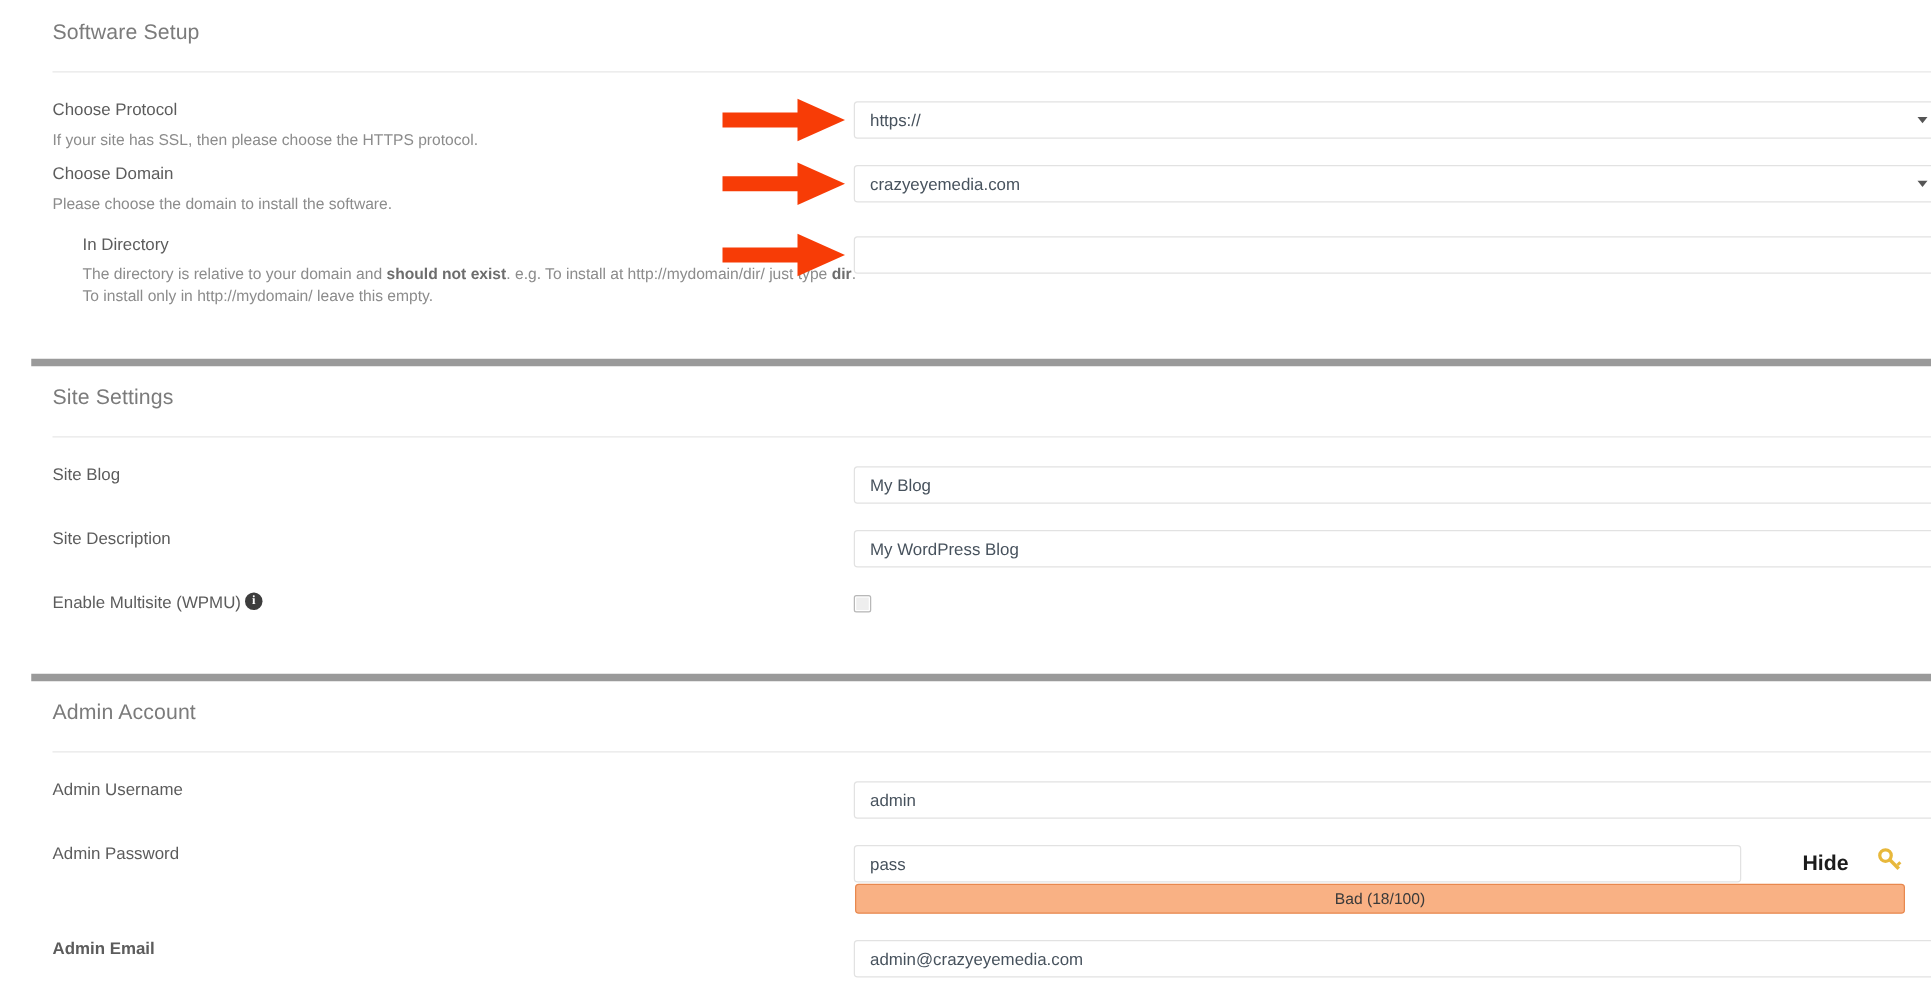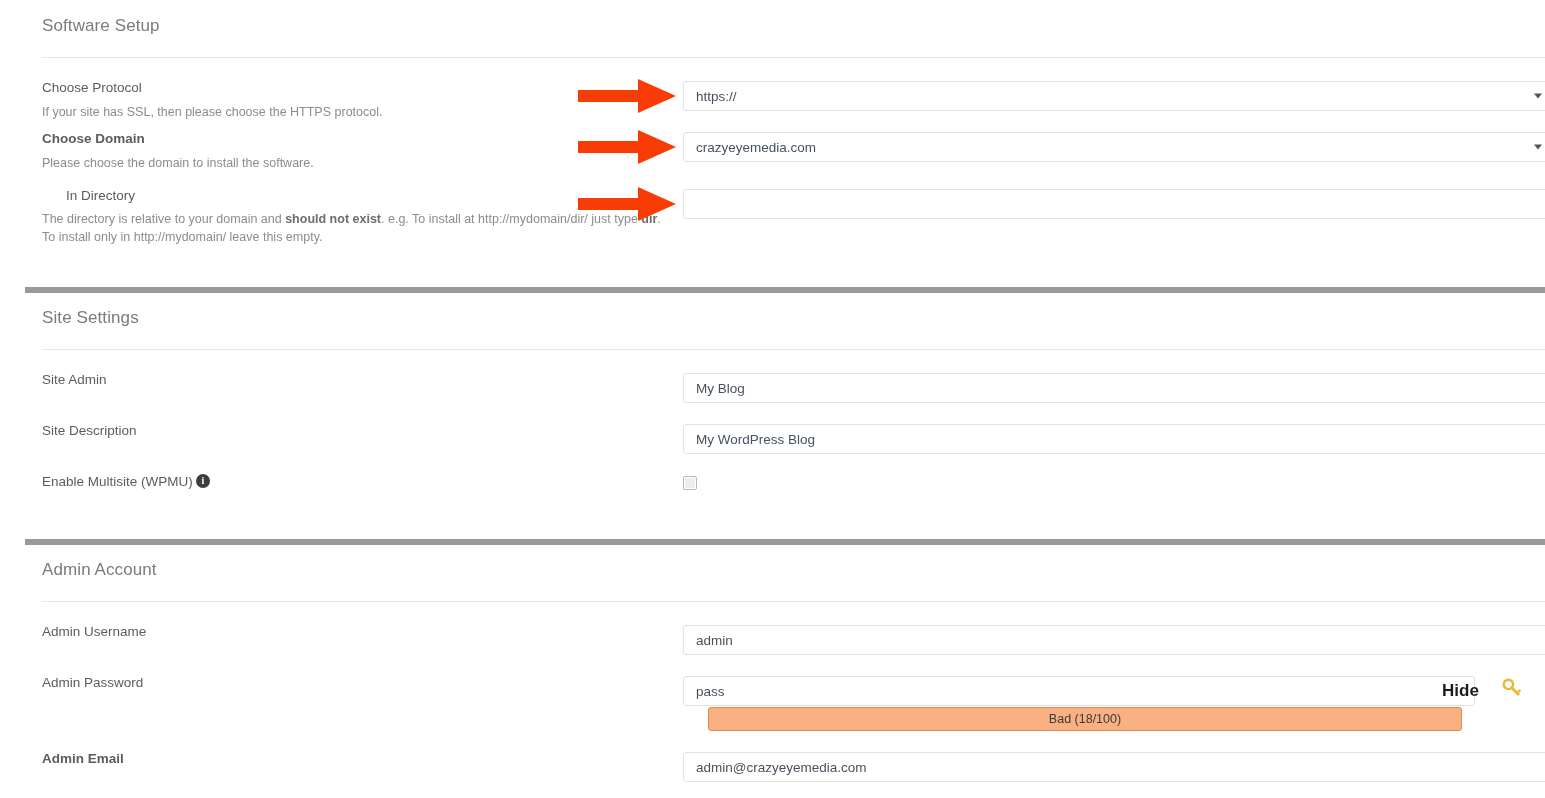--- a/index.html
+++ b/index.html
@@ -168,81 +168,81 @@
   <div class="arrow" style="left:578px; top:79px;">
     <div class="shaft"></div>
     <div class="head"></div>
   </div>
 
   <div class="fld wide sel" style="top:81px;">
     <span>https://</span>
     <span class="caret"></span>
   </div>
 
-  <div class="field-label" style="top:131px;font-weight:bold;">Choose Domain</div>
+  <div class="field-label" style="top:131px;">Choose Domain</div>
   <div class="field-desc" style="top:154px;">Please choose the domain to install the software.</div>
 
   <div class="arrow" style="left:578px; top:130px;">
     <div class="shaft"></div>
     <div class="head"></div>
   </div>
 
   <div class="fld wide sel" style="top:132px;">
     <span>crazyeyemedia.com</span>
     <span class="caret"></span>
   </div>
 
   <div class="field-label" style="top:188px;margin-left:24px;">In Directory</div>
-  <div class="field-desc" style="top:210px; width:620px;">
+  <div class="field-desc" style="top:210px; width:620px;margin-left:24px;">
     <span>The directory is relative to your domain and </span><b>should not exist</b><span>. e.g. To install at http://mydomain/dir/ just type </span><b>dir</b><span>. To install only in http://mydomain/ leave this empty.</span>
   </div>
 
   <div class="arrow" style="left:578px; top:187px;">
     <div class="shaft"></div>
     <div class="head"></div>
   </div>
 
   <input class="fld wide" style="top: 189px;" type="text" value="">
 
   <div class="divider-bar" style="top:287px;"></div>
 
   <div class="section-title" style="top:308px;">Site Settings</div>
   <div class="hr-thin" style="top:349px;"></div>
 
-  <div class="field-label" style="top:372px;">Site Admin</div>
+  <div class="field-label" style="top:372px;">Site Blog</div>
   <input class="fld wide" style="top: 373px;" type="text" value="My Blog">
 
   <div class="field-label" style="top:423px;">Site Description</div>
   <input class="fld wide" style="top: 424px;" type="text" value="My WordPress Blog">
 
   <div class="field-label" style="top:474px;">Enable Multisite (WPMU)</div>
   <div class="info-icon" style="left:196px; top:474px;">i</div>
   <div class="chk" style="left:683px; top:476px;"></div>
 
   <div class="divider-bar" style="top:539px;"></div>
 
   <div class="section-title" style="top:560px;">Admin Account</div>
   <div class="hr-thin" style="top:601px;"></div>
 
   <div class="field-label" style="top:624px;">Admin Username</div>
   <input class="fld wide" style="top: 625px;" type="text" value="admin">
 
   <div class="field-label" style="top:675px;">Admin Password</div>
-  <input class="fld" style="top: 676px; width: 792px;" type="text" value="pass">
+  <input class="fld" style="top: 676px; width: 710px;" type="text" value="pass">
   <div class="hide-btn" style="left:1442px; top:681px;">Hide</div>
   <div class="key-icon" style="left:1500px; top:676px;">
     <svg width="26" height="26" viewBox="0 0 26 26">
       <g transform="rotate(-45 13 13)">
         <circle cx="13" cy="6.5" r="4.6" fill="none" stroke="#e8b83b" stroke-width="2.6"></circle>
         <rect x="11.6" y="10.5" width="2.8" height="11" fill="#e8b83b"></rect>
         <rect x="14.4" y="17.5" width="3.2" height="2.4" fill="#e8b83b"></rect>
       </g>
     </svg>
   </div>
 
-  <div class="strength" style="left:684px; top:707px; width:754px;margin-left:24px;">
+  <div class="strength" style="left:684px; top:707px; width:840px;">
     <span>Bad (18/100)</span>
   </div>
 
   <div class="field-label" style="top:751px;font-weight:bold;">Admin Email</div>
   <input class="fld wide" style="top: 752px;" type="text" value="admin@crazyeyemedia.com">
 
 </div>
 
 </body></html>

